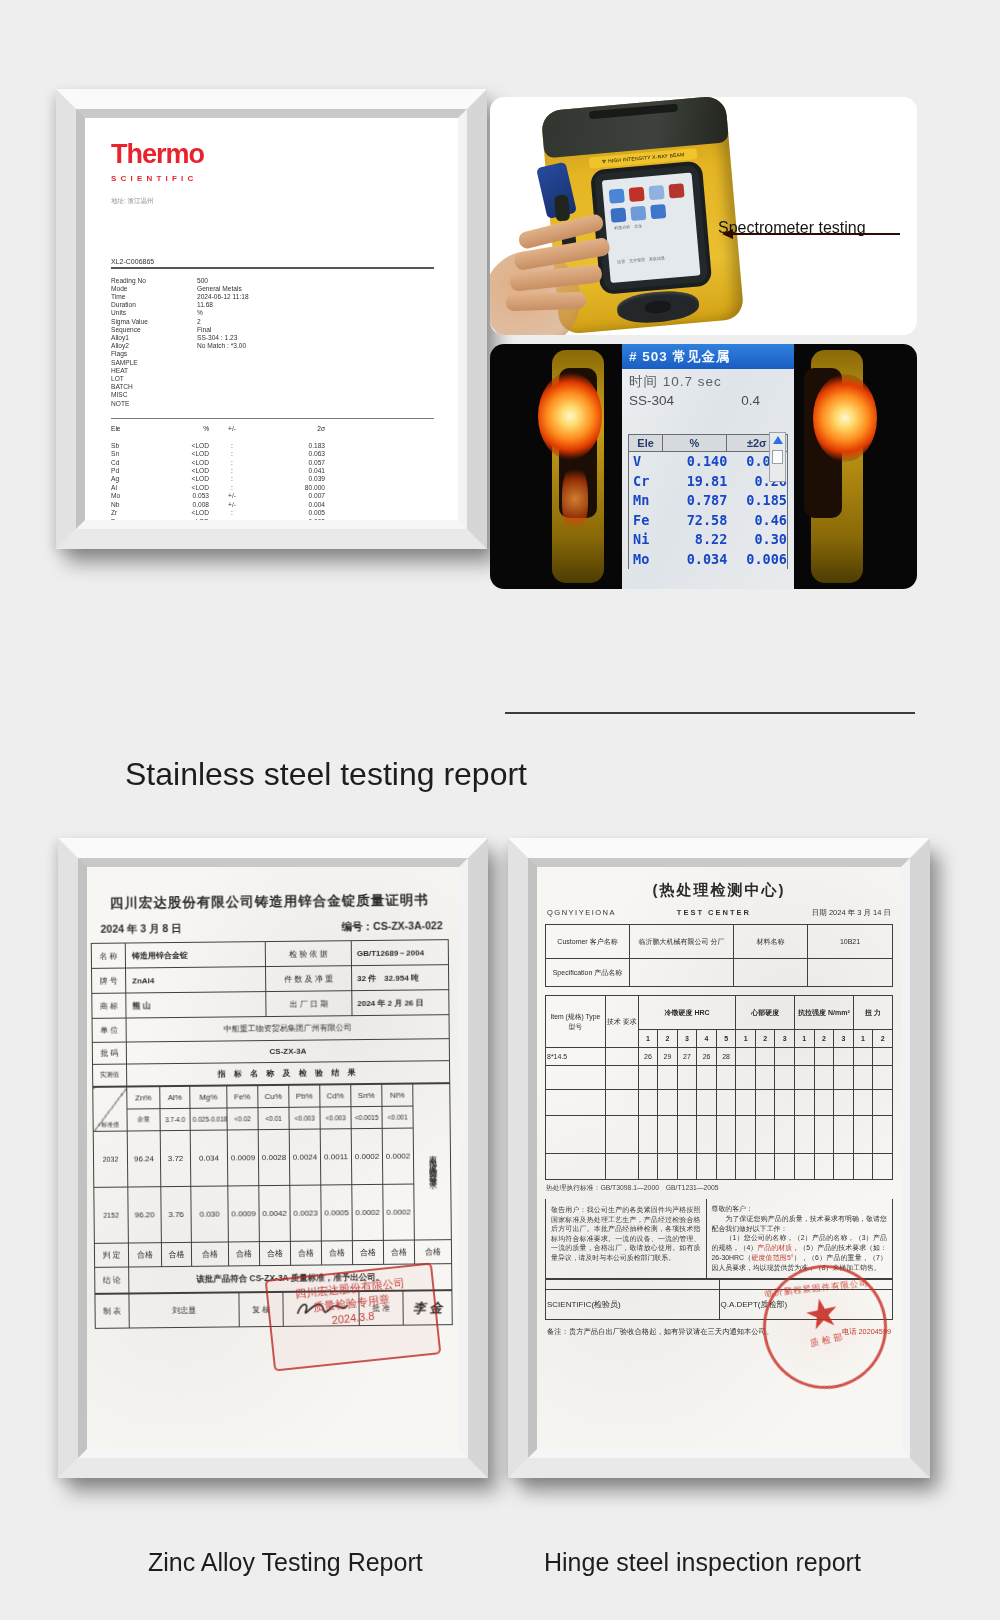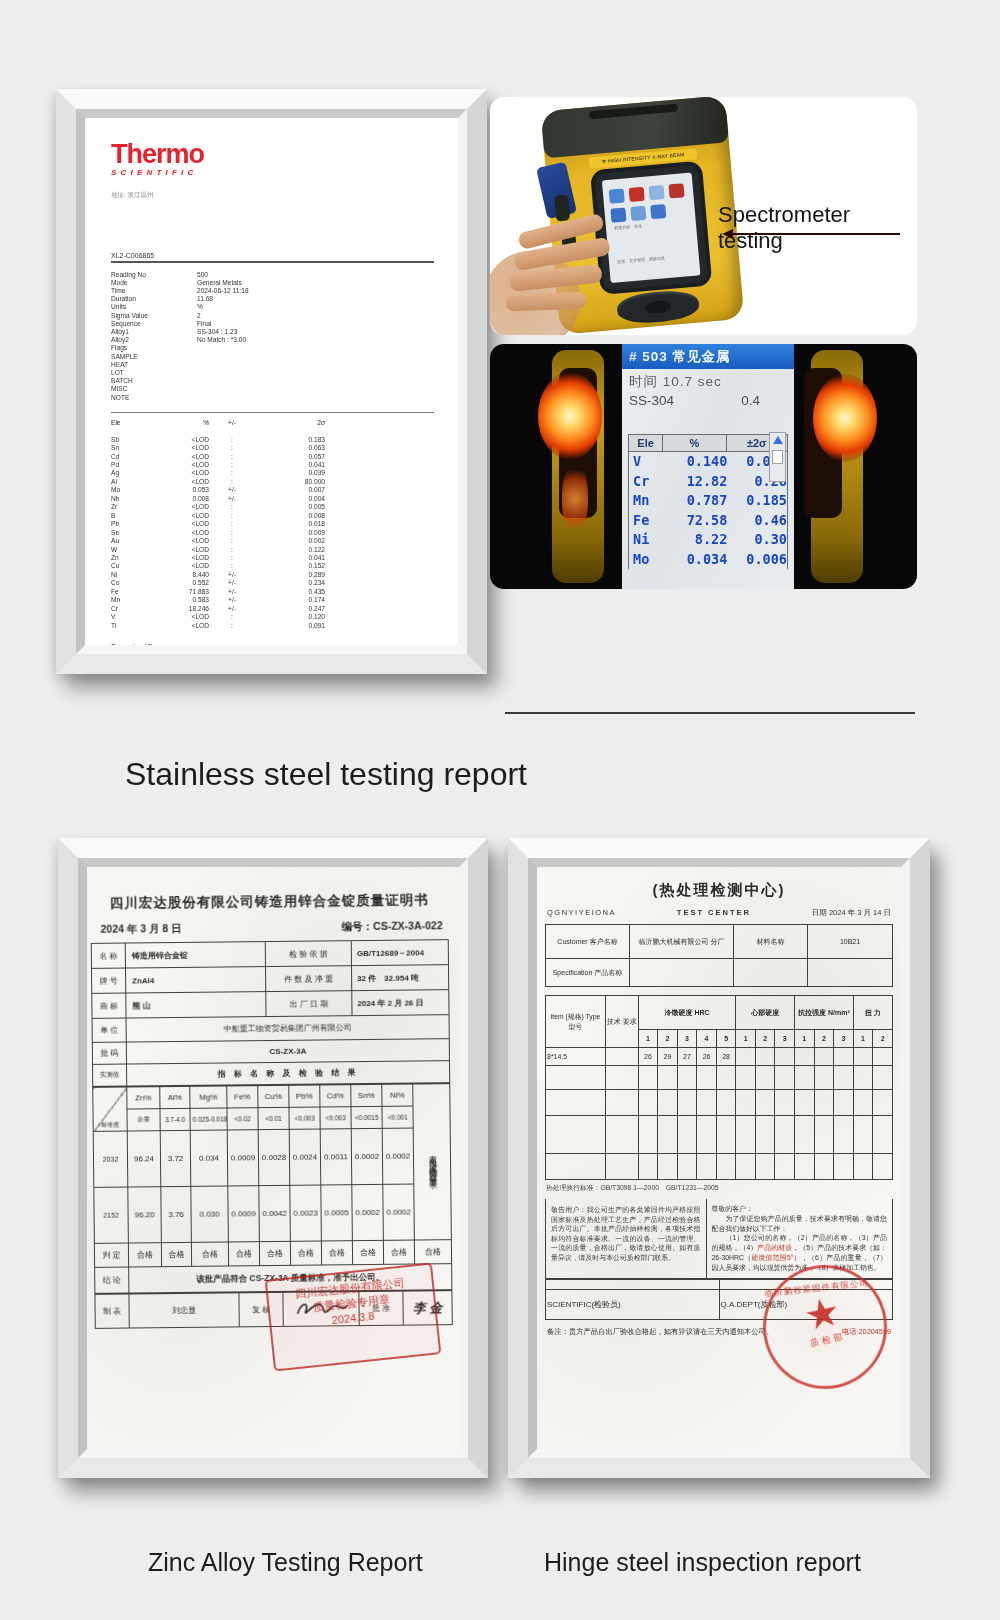--- a/index.html
+++ b/index.html
@@ -15,21 +15,21 @@
        box-shadow:inset 3px 3px 8px rgba(0,0,0,.28);}
   .doc{position:absolute;inset:29px;background:#ffffff;overflow:hidden;}
   .doc.scan{background:
       radial-gradient(circle at 70% 25%,rgba(120,120,120,.10),transparent 40%),
       radial-gradient(circle at 25% 70%,rgba(120,120,120,.08),transparent 45%),
       #f7f6f2;}
 
   
   .thermo-doc{padding:24px 24px 0 26px;box-sizing:border-box;color:#222;}
   .thermo-logo{color:#e8232e;font-weight:bold;font-size:27px;letter-spacing:-1px;line-height:24px;}
-  .thermo-sub{color:#e8232e;font-size:8px;font-weight:bold;letter-spacing:4.2px;margin-top:2px;font-style:italic;}
+  .thermo-sub{color:#e8232e;font-size:8px;font-weight:bold;letter-spacing:4.2px;margin-top:8px;}
   .thermo-addr{font-size:6.5px;color:#8a8a8a;margin-top:14px;filter:blur(.3px);}
   .thermo-serial{font-size:7px;color:#333;margin-top:52px;}
   .thermo-rule{height:1.5px;background:#555;margin-top:2px;}
   .tinfo{margin-top:8px;font-size:6.6px;line-height:8.2px;color:#333;}
   .tinfo .lbl{display:inline-block;width:86px;}
   .trule2{height:1px;background:#777;margin-top:10px;}
   .ttable{margin-top:6px;font-size:6.6px;line-height:8.45px;color:#333;}
   .trow span{display:inline-block;}
   .c-ele{width:36px;}
   .c-pct{width:62px;text-align:right;}
@@ -37,21 +37,21 @@
   .c-sig{width:70px;text-align:right;}
   .thead span{color:#222;}
   .supervised{font-size:7px;margin-top:12px;color:#333;}
   .sup-line{display:inline-block;width:120px;border-bottom:1px solid #444;height:6px;}
 
   
   .photo-card{position:absolute;border-radius:14px;overflow:hidden;}
   .photo1{background:#ffffff;}
   .photo2{background:#070707;}
 
-  .spec-label{position:absolute;font-size:22px;color:#141414;}
+  .spec-label{position:absolute;font-size:16px;color:#141414;margin-top:17px;}
   .spec-arrow-line{position:absolute;height:2px;background:#2d0b02;}
   .spec-arrow-head{position:absolute;width:0;height:0;border-top:5px solid transparent;
     border-bottom:5px solid transparent;border-right:11px solid #2d0b02;}
 
   
   .device{position:absolute;transform:rotate(-5deg);}
   .dev-body{position:absolute;inset:0;border-radius:20px;
     background:linear-gradient(180deg,#b98c16 0%,#e5b523 30%,#eabf30 72%,#d3a214 100%);
     box-shadow:inset -8px 0 12px rgba(0,0,0,.25);}
   .dev-cap{position:absolute;left:0;right:0;top:0;height:21%;border-radius:20px 20px 10px 10px;
@@ -139,21 +139,21 @@
   .cstamp{position:absolute;width:118px;height:118px;border:3px solid rgba(200,45,35,.8);border-radius:50%;
     color:rgba(200,45,35,.9);text-align:center;transform:rotate(-12deg);filter:blur(.25px);
     background:radial-gradient(circle,rgba(220,70,60,.05),transparent 70%);}
   .cstamp .arc{font-size:8.5px;letter-spacing:1px;margin-top:14px;display:block;transform:rotate(6deg);}
   .cstamp .star{font-size:40px;line-height:34px;display:block;margin-top:2px;}
   .cstamp .arcb{font-size:9px;letter-spacing:3px;display:block;margin-top:4px;}
 </style>
 </head>
 <body>
 
-<div class="frame" style="left:56px;top:89px;width:431px;height:585px;">
+<div class="frame" style="left:56px;top:89px;width:431px;height:460px;">
   <div class="bevel"></div>
   <div class="lip"></div>
   <div class="doc thermo-doc">
     <div class="thermo-logo">Thermo</div>
     <div class="thermo-sub">SCIENTIFIC</div>
     <div class="thermo-addr">地址: 浙江温州</div>
     <div class="thermo-serial">XL2-C006865</div>
     <div class="thermo-rule"></div>
     <div class="tinfo" id="thermo-info">
         <div><span class="lbl">Reading No</span><span>500</span></div>
@@ -272,21 +272,21 @@
         <span style="width: 62px; border-left: 1px solid rgb(106, 110, 116);">±2σ</span>
       </div>
     <div class="lcd-rows" id="lcd-rows">
         <div class="srow">
           <span class="se">V</span>
           <span class="sv">0.140</span>
           <span class="ss">0.068</span>
         </div>
         <div class="srow">
           <span class="se">Cr</span>
-          <span class="sv">12.82</span>
+          <span class="sv">19.81</span>
           <span class="ss">0.26</span>
         </div>
         <div class="srow">
           <span class="se">Mn</span>
           <span class="sv">0.787</span>
           <span class="ss">0.185</span>
         </div>
         <div class="srow">
           <span class="se">Fe</span>
           <span class="sv">72.58</span>

